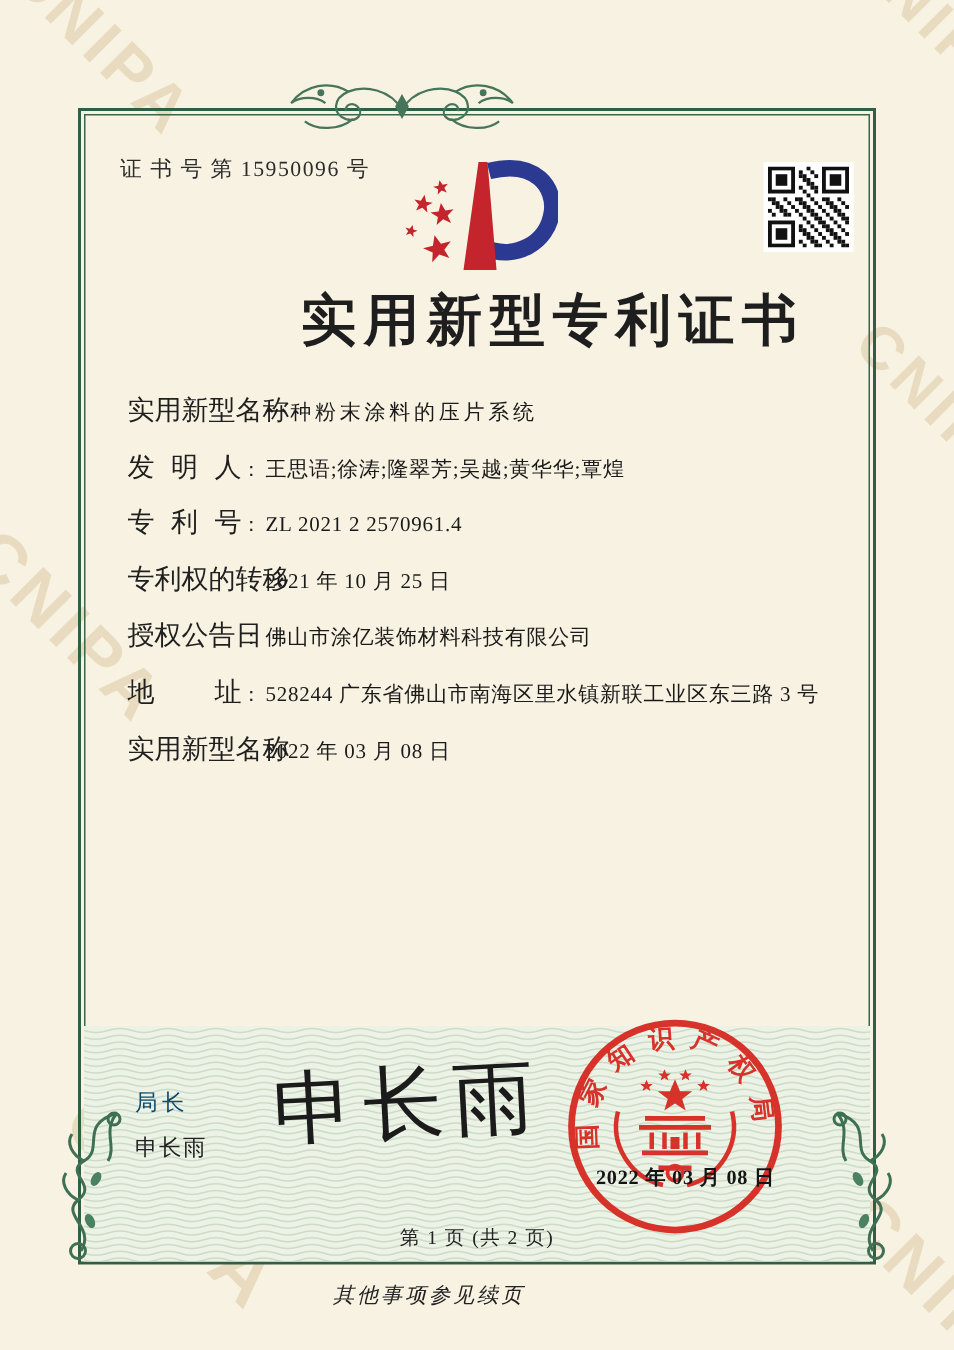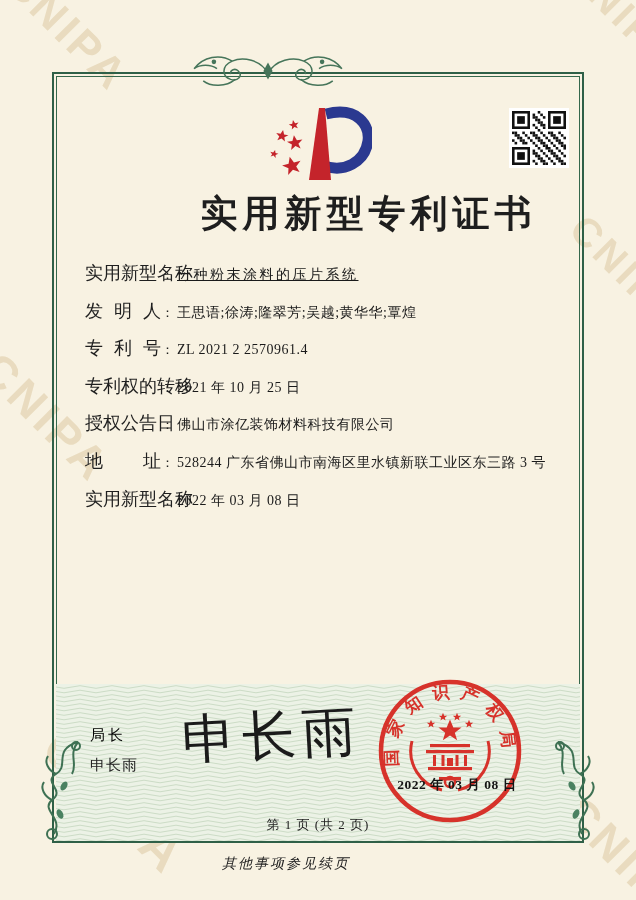--- a/index.html
+++ b/index.html
@@ -29,31 +29,31 @@
 
   .title{position:absolute;left:52px;top:189px;width:633px;text-align:center;
          font-size:37px;font-weight:700;color:#1e1e1e;letter-spacing:5px;}
 
   .fields{position:absolute;left:85px;top:262px;width:475px;}
   .frow{height:37.6px;line-height:22px;white-space:nowrap;color:#222;}
   .flabel{display:inline-block;width:76px;font-size:18px;text-align:justify;text-align-last:justify;vertical-align:baseline;color:#1f1f1f;}
   .flabel.wide{width:106px;}
   .fcolon{font-size:13px;color:#1f1f1f;}
   .fvalue{font-size:14px;letter-spacing:.5px;color:#1a1a1a;margin-left:3px;}
-  .fvalue.spread{letter-spacing:2.5px;text-decoration:underline;}
+  .fvalue.spread{letter-spacing:2.5px;}
   .pair2{position:absolute;left:245px;display:inline-block;}
 
   .paras{position:absolute;left:84px;top:524px;width:478px;font-size:13px;line-height:18.6px;
          color:#222;font-style:italic;letter-spacing:.4px;}
   .paras p{margin:0;text-indent:2em;}
 
   .band{position:absolute;left:56px;top:684px;width:524px;height:157px;background:#ecf2e6;overflow:hidden;}
   .band svg{display:block;}
 
-  .role{position:absolute;left:90px;top:726px;font-size:15px;color:#000000;letter-spacing:3px;z-index:4;}
+  .role{position:absolute;left:90px;top:726px;font-size:15px;color:#0c4a6e;letter-spacing:3px;z-index:4;}
   .signer{position:absolute;left:90px;top:756px;font-size:15px;color:#222;letter-spacing:1px;z-index:4;}
   .signature{position:absolute;left:182px;top:700px;width:180px;text-align:center;
              font-size:54px;color:#1b1b1b;transform:rotate(-3deg);letter-spacing:6px;z-index:4;
              font-family:"DejaVu Serif","Liberation Serif",serif;}
 
   .seal{position:absolute;left:375px;top:676px;width:150px;height:150px;opacity:.92;z-index:5;}
   .seal text{font-size:17px;font-weight:700;fill:#d6231c;letter-spacing:10px;
              font-family:"Liberation Serif","DejaVu Serif",serif;}
   .seal-date{position:absolute;left:388px;top:776px;width:138px;text-align:center;
              font-size:13.5px;font-weight:700;color:#141414;z-index:6;letter-spacing:.5px;white-space:nowrap;}
@@ -150,20 +150,21 @@
       <path d="M44 2 C34 14 44 24 38 34"></path>
       <circle cx="42" cy="6" r="4"></circle>
       <circle cx="18" cy="94" r="5"></circle>
       <path d="M22 34 C14 30 10 22 14 16"></path>
       <path d="M18 60 C10 56 6 48 10 42"></path>
     </g>
     <ellipse cx="30" cy="46" rx="3" ry="5" fill="#4a8161" transform="rotate(30 30 46)"></ellipse>
     <ellipse cx="26" cy="74" rx="3" ry="5" fill="#4a8161" transform="rotate(-25 26 74)"></ellipse>
   </svg>
 
+  <div class="certno">证 书 号 第 15950096 号</div>
 
   <svg class="emblem" viewBox="0 0 110 86">
     <path d="M64 14 C96 6 108 26 106 41 C103 62 82 74 60 65" fill="none" stroke="#2b3990" stroke-width="11"></path>
     <polygon points="57,8 63,8 69,80 47,80" fill="#c4242b"></polygon>
     <g fill="#c4242b">
       <g transform="translate(32,25) scale(0.5) rotate(-12)">
           <polygon points="0,-10 2.9,-3.1 10,-3.1 4.2,1.5 6.2,8.1 0,4 -6.2,8.1 -4.2,1.5 -10,-3.1 -2.9,-3.1"></polygon>
         </g>
       <g transform="translate(20,36) scale(0.62) rotate(10)">
           <polygon points="0,-10 2.9,-3.1 10,-3.1 4.2,1.5 6.2,8.1 0,4 -6.2,8.1 -4.2,1.5 -10,-3.1 -2.9,-3.1"></polygon>

